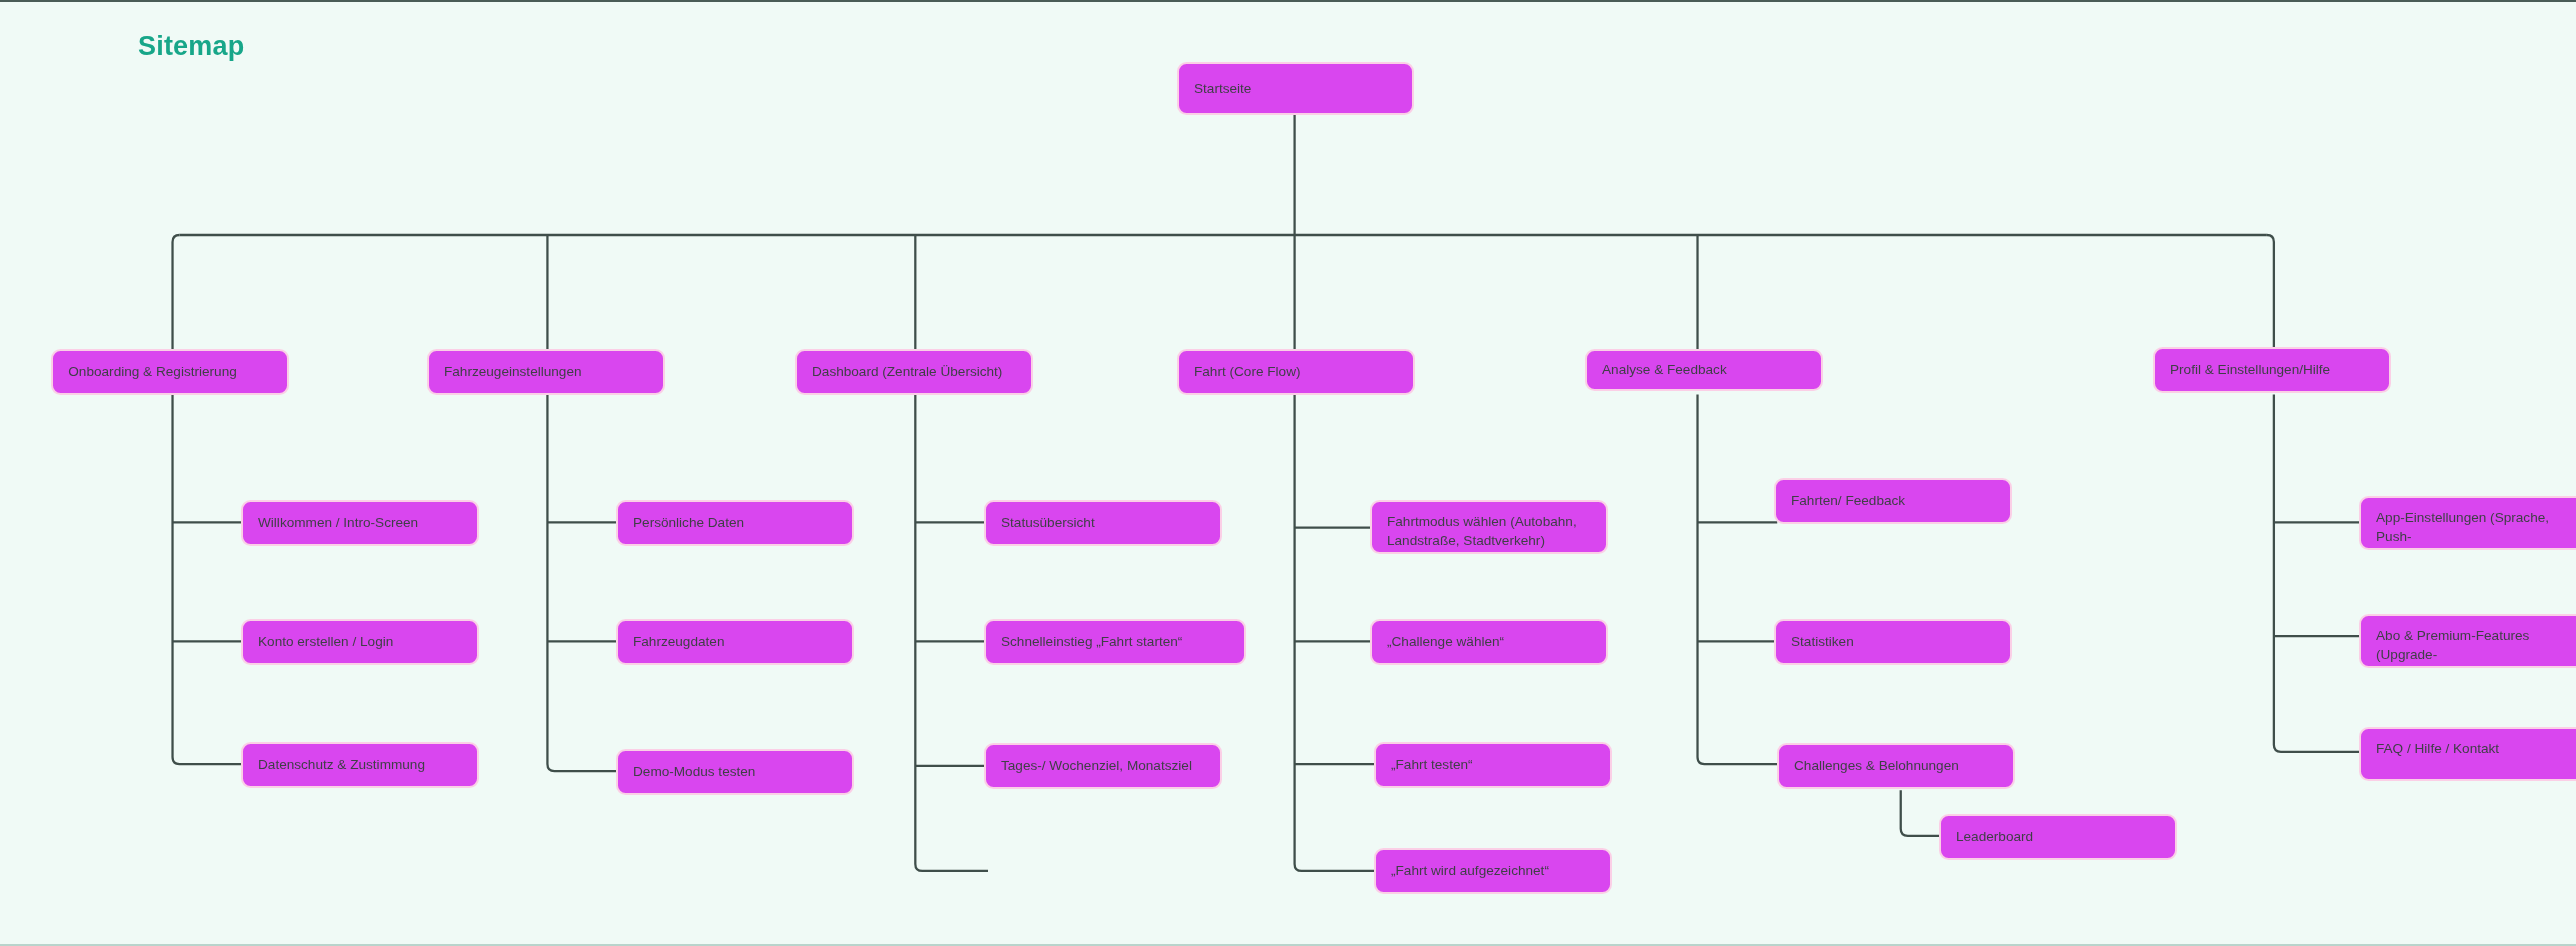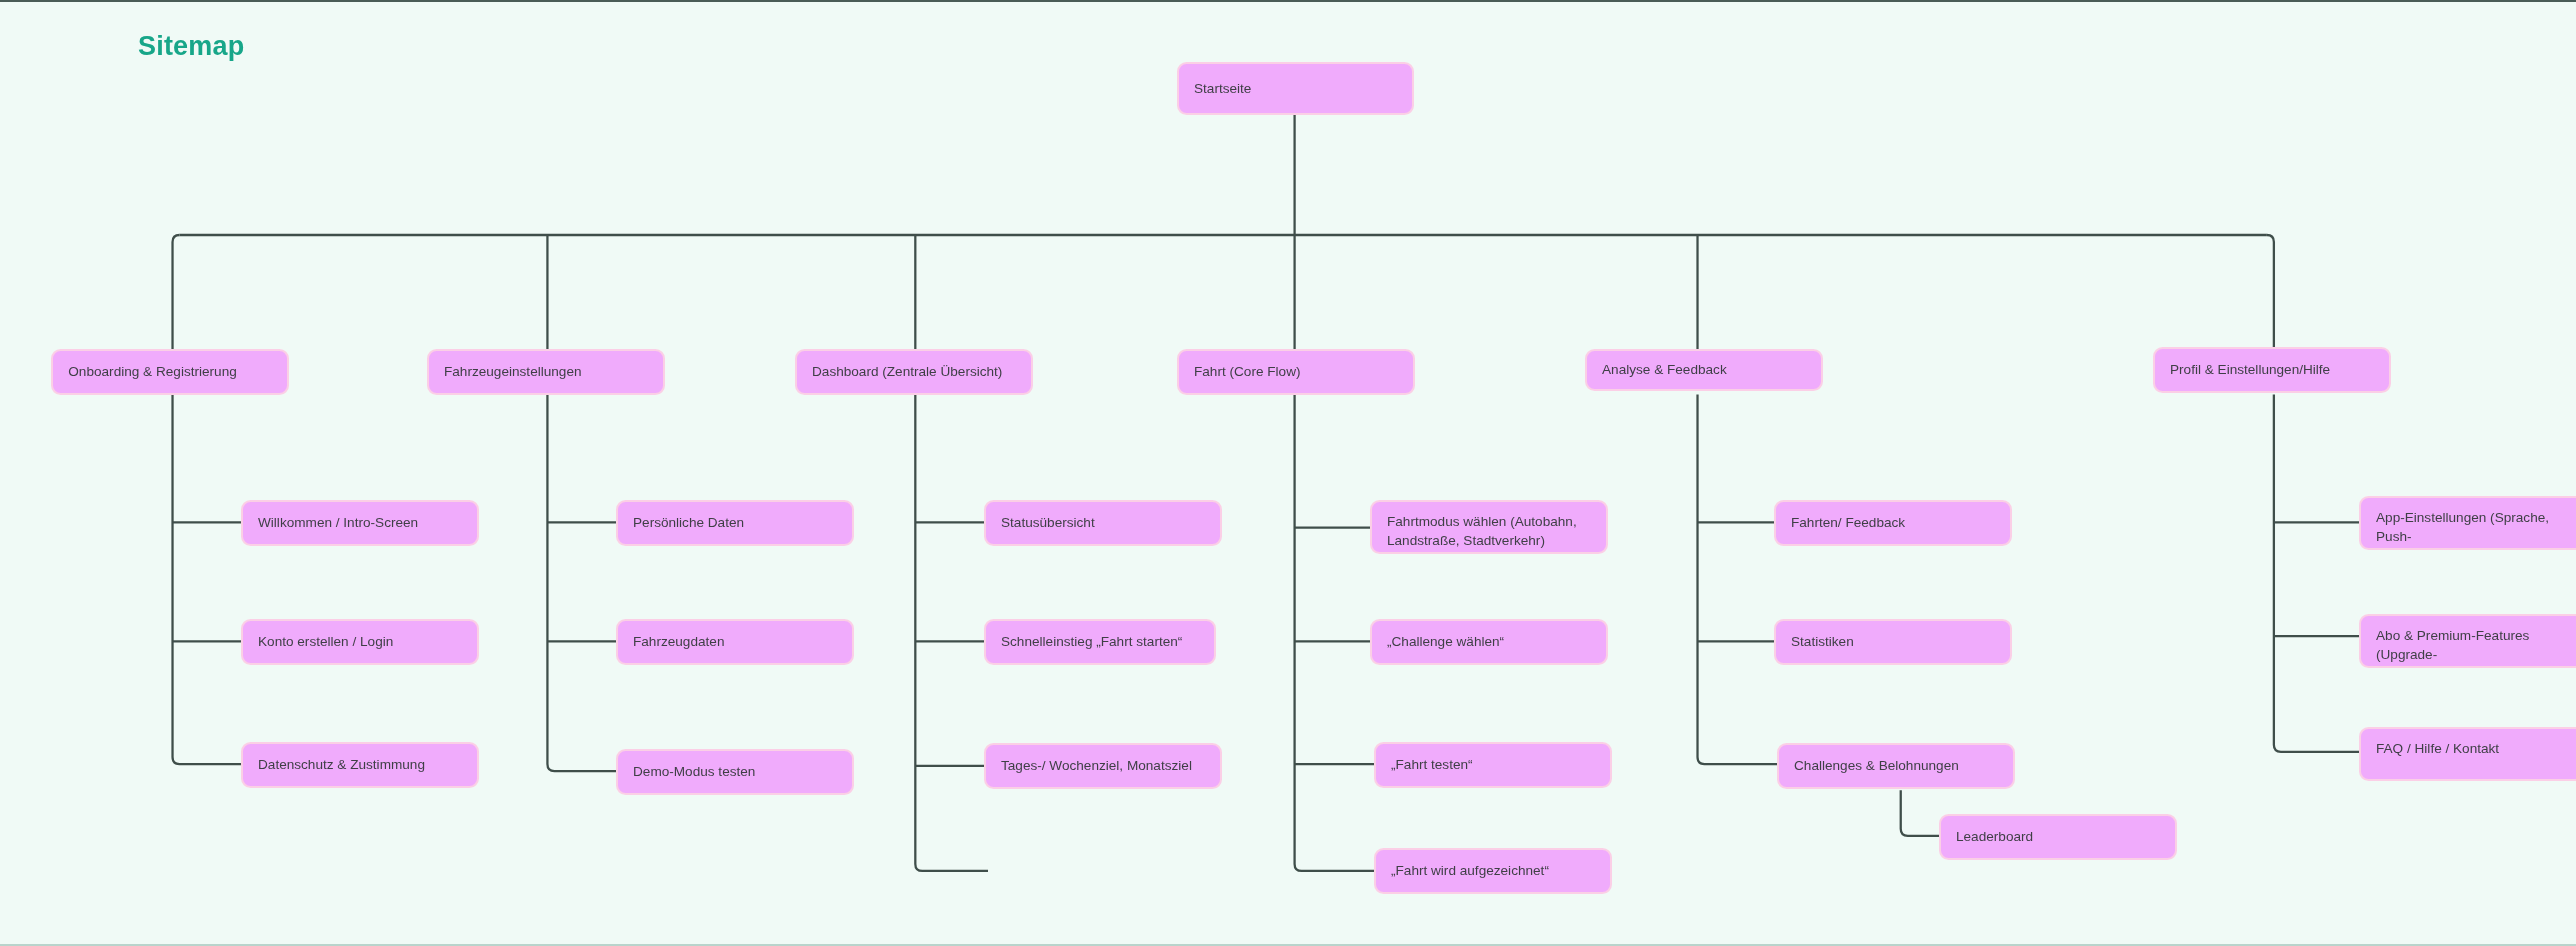--- a/index.html
+++ b/index.html
@@ -32,21 +32,21 @@
     top: 29px;
     font-size: 27px;
     font-weight: bold;
     color: #17a689;
     letter-spacing: 0.2px;
     white-space: nowrap;
   }
   .node {
     position: absolute;
     box-sizing: border-box;
-    background: #f0abfc;
+    background: #d946ef;
     border: 2.6px solid #fbcfe6;
     border-radius: 9.6px;
     display: flex;
     align-items: center;
     padding: 0 15px;
     font-size: 13.6px;
     color: #3f3f46;
     line-height: 1.42;
     overflow: hidden;
   }
@@ -146,42 +146,42 @@
   <div class="node" style="left:577px; top:617px; width:238px; height:46px;">
     <span class="label">Fahrzeugdaten</span>
   </div>
   <div class="node" style="left:577px; top:747px; width:238px; height:46px;">
     <span class="label">Demo-Modus testen</span>
   </div>
 
   <div class="node" style="left:945px; top:498px; width:238px; height:46px;">
     <span class="label">Statusübersicht</span>
   </div>
-  <div class="node" style="left:945px; top:617px; width:232px; height:46px;">
+  <div class="node" style="left:945px; top:617px; width:262px; height:46px;">
     <span class="label">Schnelleinstieg „Fahrt starten“</span>
   </div>
   <div class="node" style="left:945px; top:741px; width:238px; height:46px;">
     <span class="label">Tages-/ Wochenziel, Monatsziel</span>
   </div>
 
   <div class="node" style="left:1331px; top:498px; width:238px; height:54px; align-items:flex-start; padding-top:9.6px;">
     <span class="label">Fahrtmodus wählen (Autobahn,
 Landstraße, Stadtverkehr)</span>
   </div>
   <div class="node" style="left:1331px; top:617px; width:238px; height:46px;">
     <span class="label">„Challenge wählen“</span>
   </div>
   <div class="node" style="left:1335px; top:740px; width:238px; height:46px;">
     <span class="label">„Fahrt testen“</span>
   </div>
   <div class="node" style="left:1335px; top:846px; width:238px; height:46px;">
     <span class="label">„Fahrt wird aufgezeichnet“</span>
   </div>
 
-  <div class="node" style="left:1735px; top:498px; width:238px; height:46px;">
+  <div class="node" style="left:1735px; top:476px; width:238px; height:46px;">
     <span class="label">Fahrten/ Feedback</span>
   </div>
   <div class="node" style="left:1735px; top:617px; width:238px; height:46px;">
     <span class="label">Statistiken</span>
   </div>
   <div class="node" style="left:1738px; top:741px; width:238px; height:46px;">
     <span class="label">Challenges &amp; Belohnungen</span>
   </div>
   <div class="node" style="left:1900px; top:812px; width:238px; height:46px;">
     <span class="label">Leaderboard</span>

